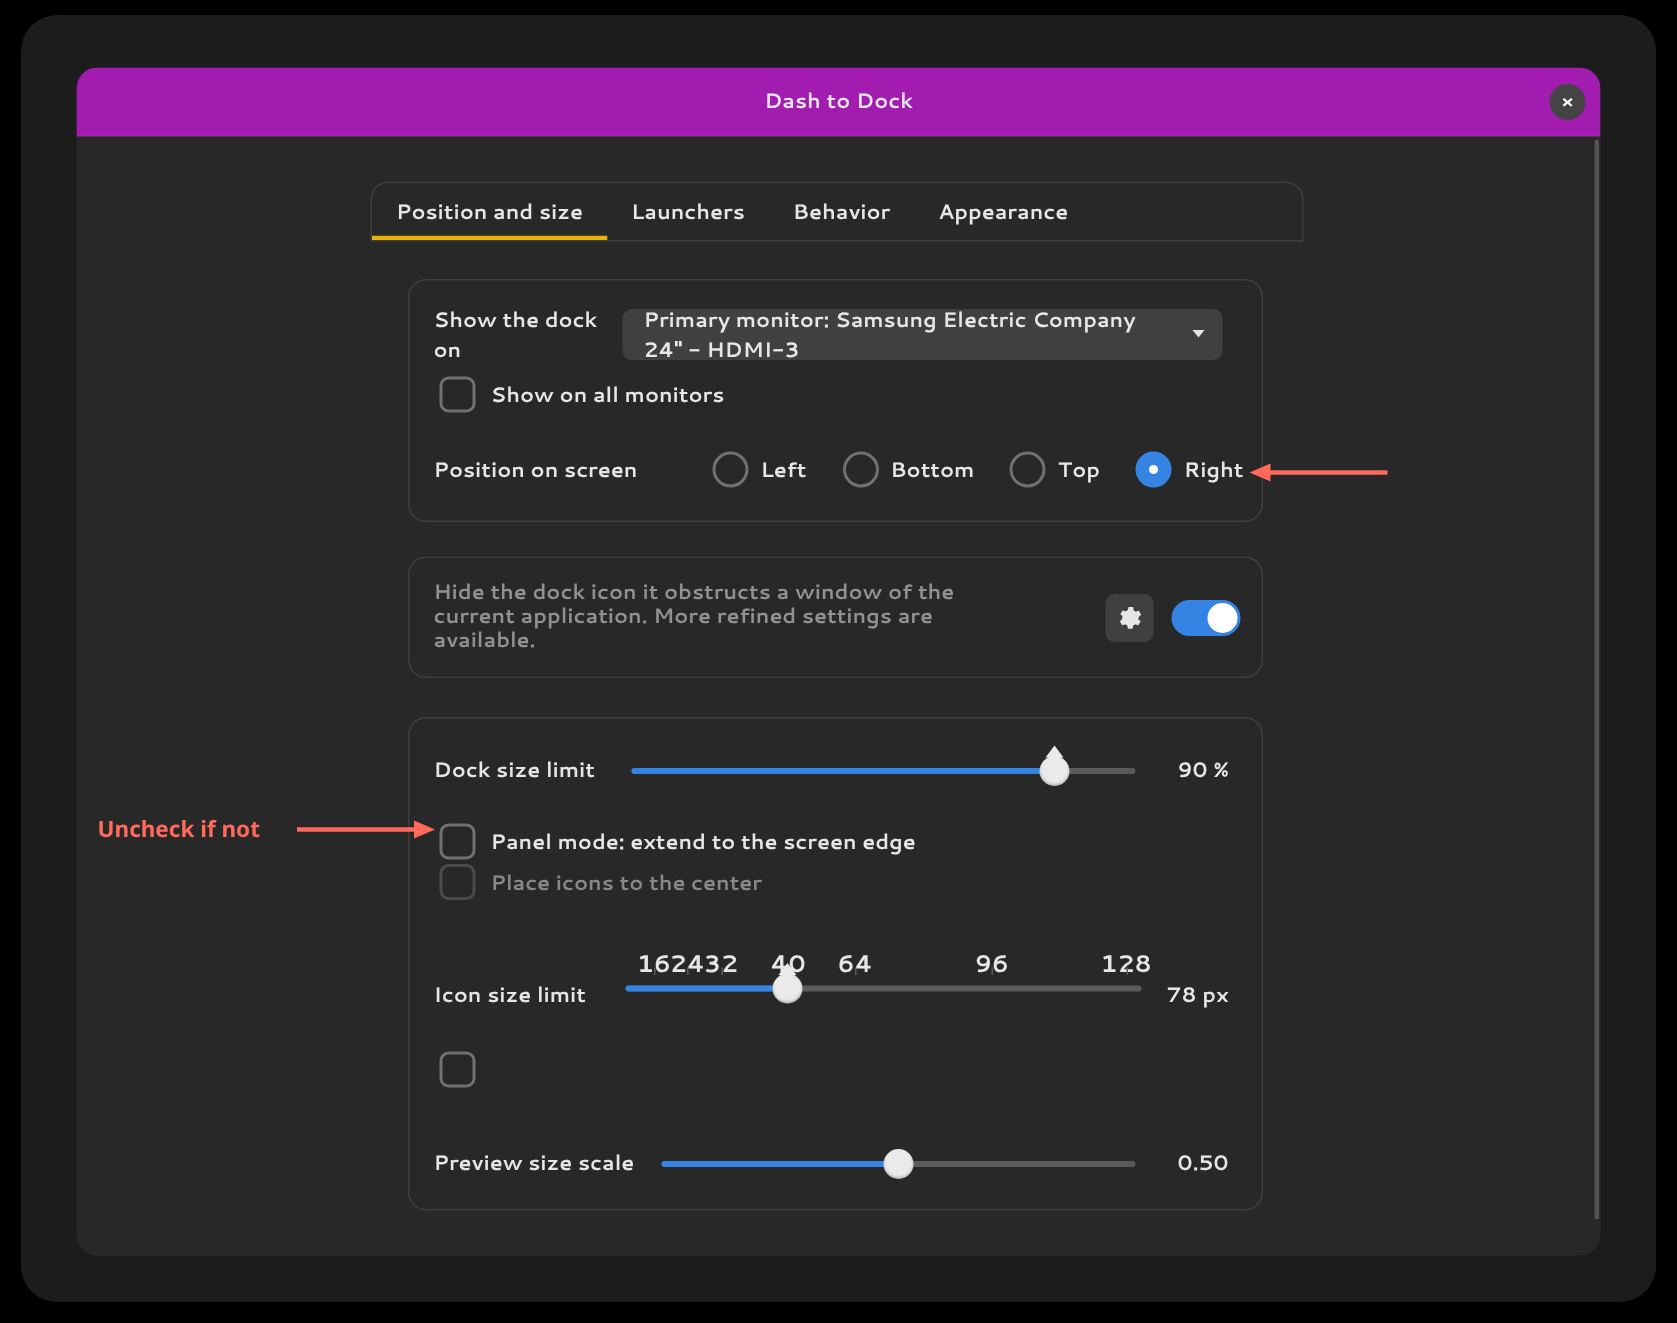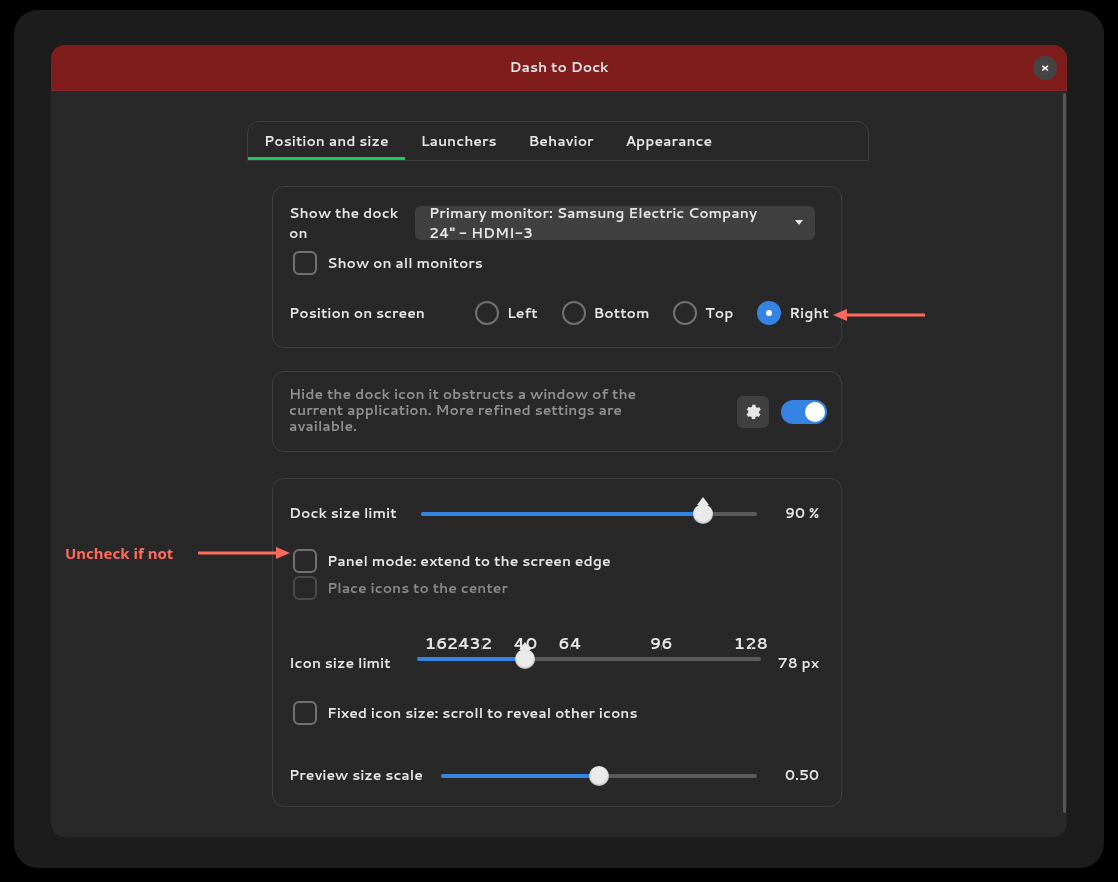--- a/index.html
+++ b/index.html
@@ -32,21 +32,21 @@
     top: 45px;
     width: 1016px;
     height: 792px;
     background: #282828;
     border-radius: 14px;
     overflow: hidden;
   }
   .titlebar {
     position: relative;
     height: 45px;
-    background: #7f1d1d;
+    background: #a21caf;
     border-bottom: 1px solid rgba(255,255,255,0.04);
     text-align: center;
     line-height: 45px;
     font-size: 14px;
   }
   .close-btn {
     position: absolute;
     right: 10px;
     top: 11px;
     width: 24px;
@@ -94,21 +94,21 @@
   .tab {
     padding: 0 16px;
     height: 38px;
     line-height: 38px;
     color: #e6e6e6;
     cursor: pointer;
     white-space: nowrap;
   }
   .tab:first-child { border-top-left-radius: 12px; }
   .tab.active {
-    border-bottom: 3px solid #22c55e;
+    border-bottom: 3px solid #eab308;
     height: 35px;
     line-height: 38px;
   }
   .section {
     position: absolute;
     border: 1px solid #3f3f3f;
     border-radius: 12px;
     padding: 0;
   }
   .sec1 { left: 221px; top: 95px; width: 568px; height: 160px; }
@@ -392,21 +392,20 @@
           <div class="slider-track" style="margin-top:4px;">
             <div class="slider-fill" style="width:31.5%;"></div>
             <div class="slider-thumb arrow" style="left:31.5%;"></div>
           </div>
         </div>
         <span style="position:absolute; right:0; top:22px;">78 px</span>
       </div>
 
       <div class="flex-row" style="position:absolute; left:20px; top:222px;">
         <span class="check"></span>
-        <span class="label-txt">Fixed icon size: scroll to reveal other icons</span>
       </div>
 
       <div style="position:absolute; left:16px; top:286px; right:22px;" class="flex-row">
         <span class="label-txt" style="width:152px;">Preview size scale</span>
         <div style="flex:1; position:relative; height:20px;">
           <div class="slider-track" style="position:absolute; left:0; right:0; top:9px;">
             <div class="slider-fill" style="width:50%;"></div>
             <div class="slider-thumb" style="left:50%;"></div>
           </div>
         </div>

